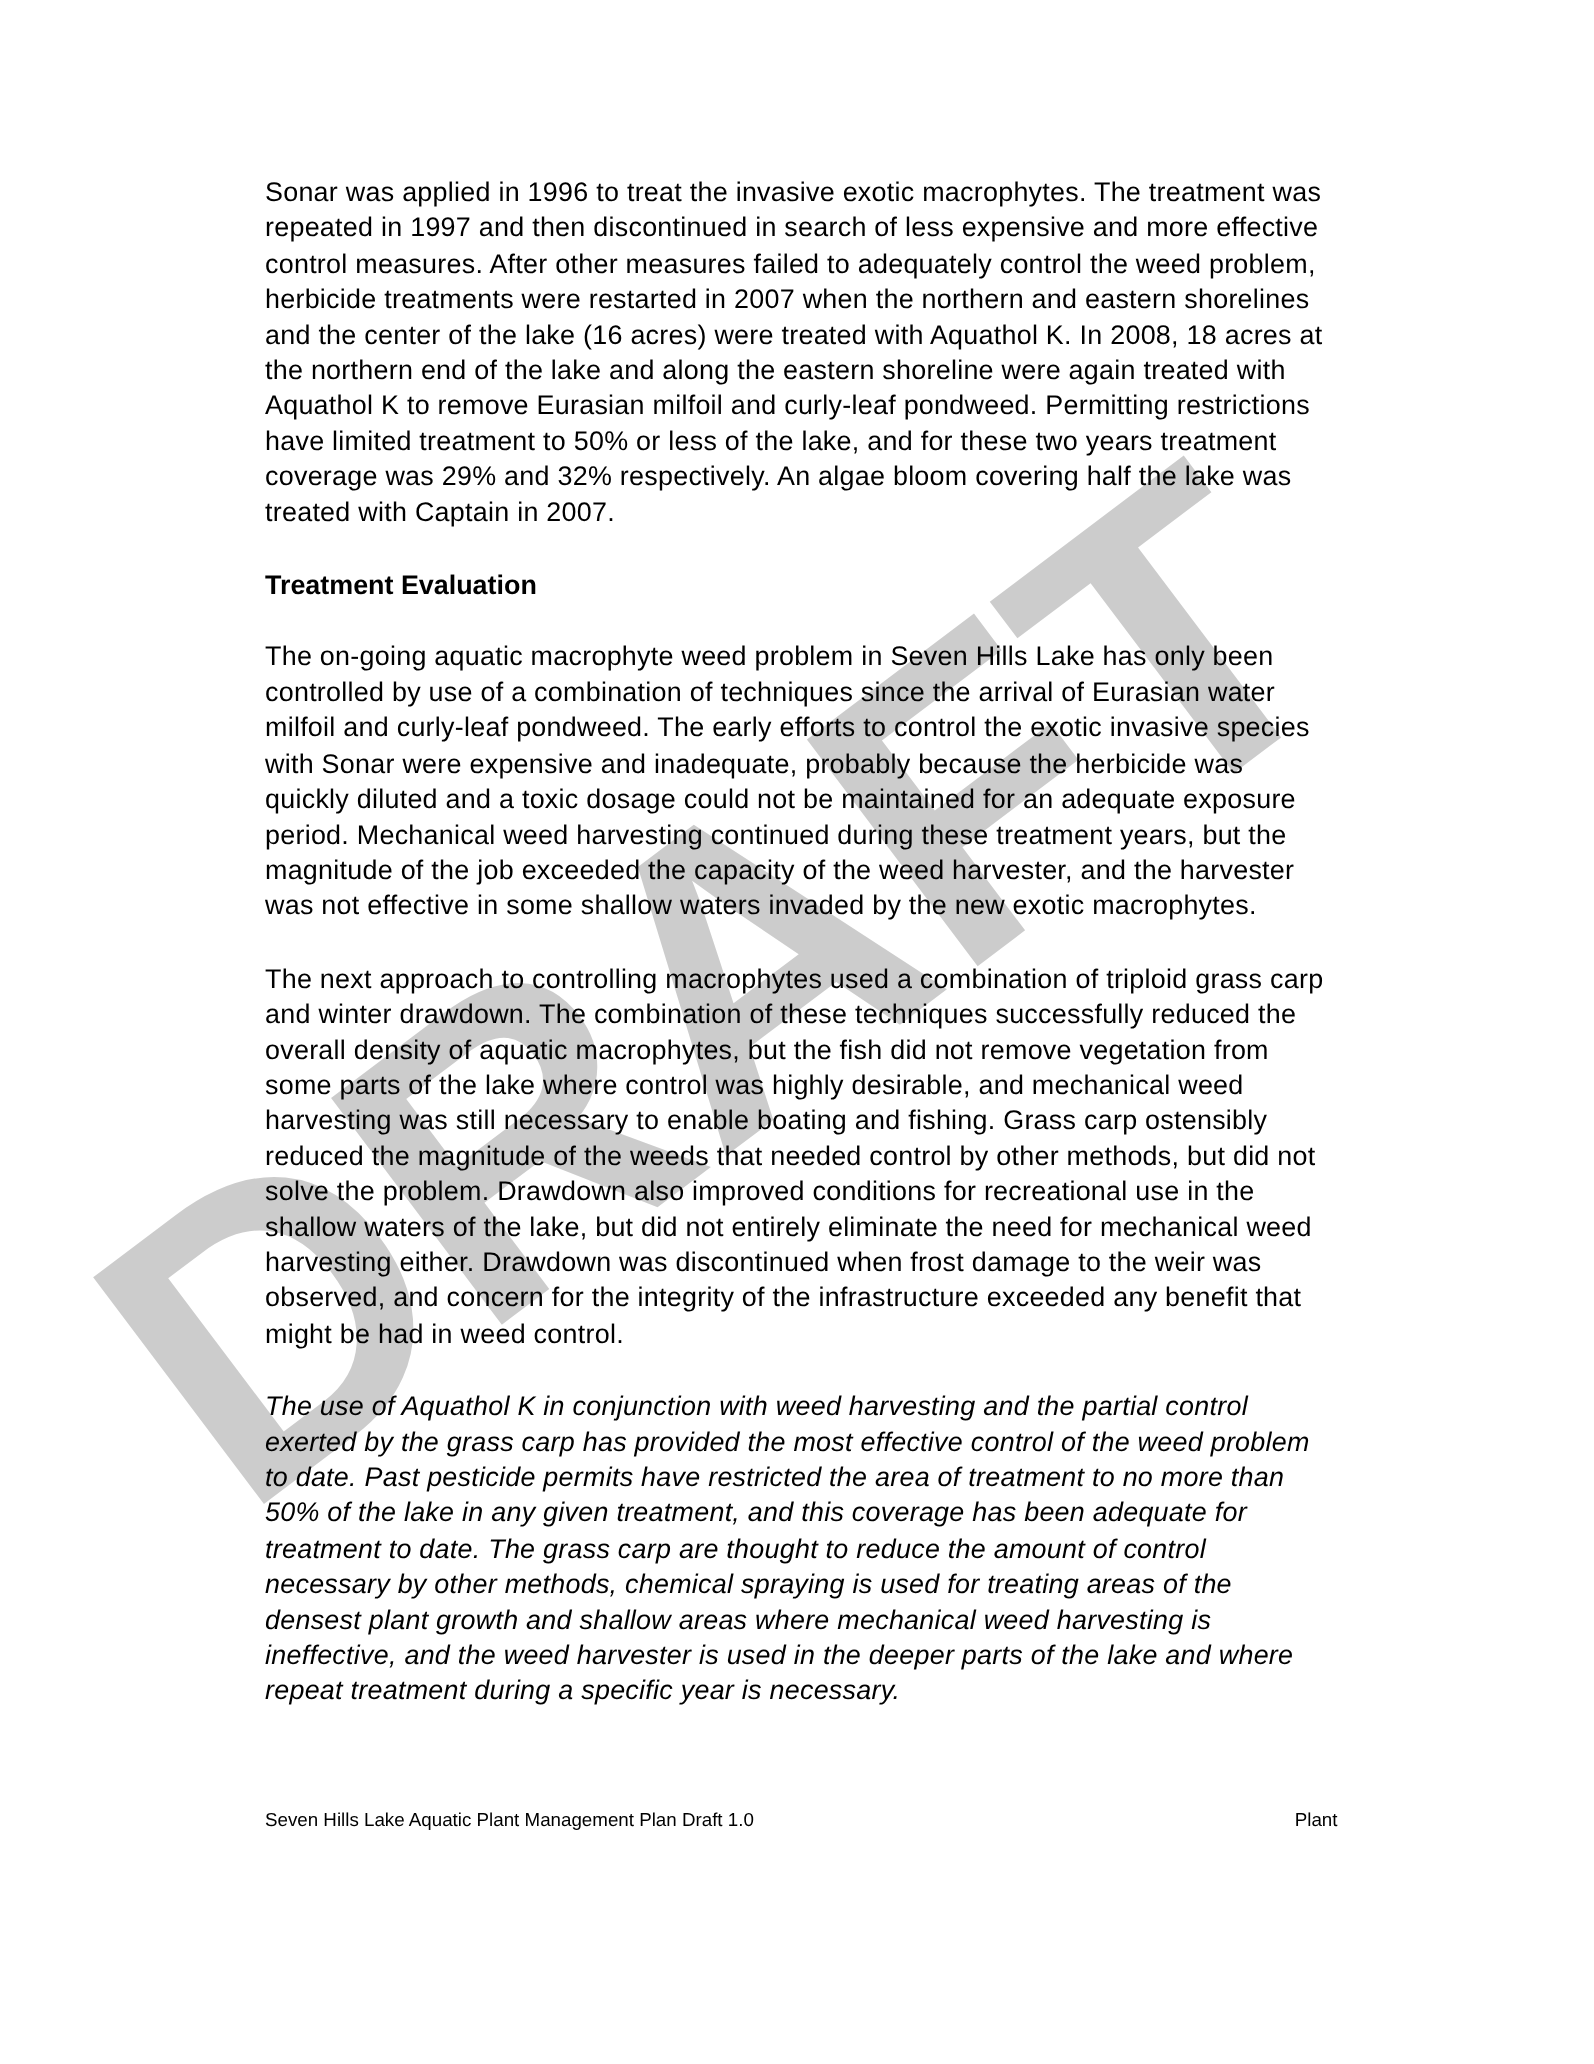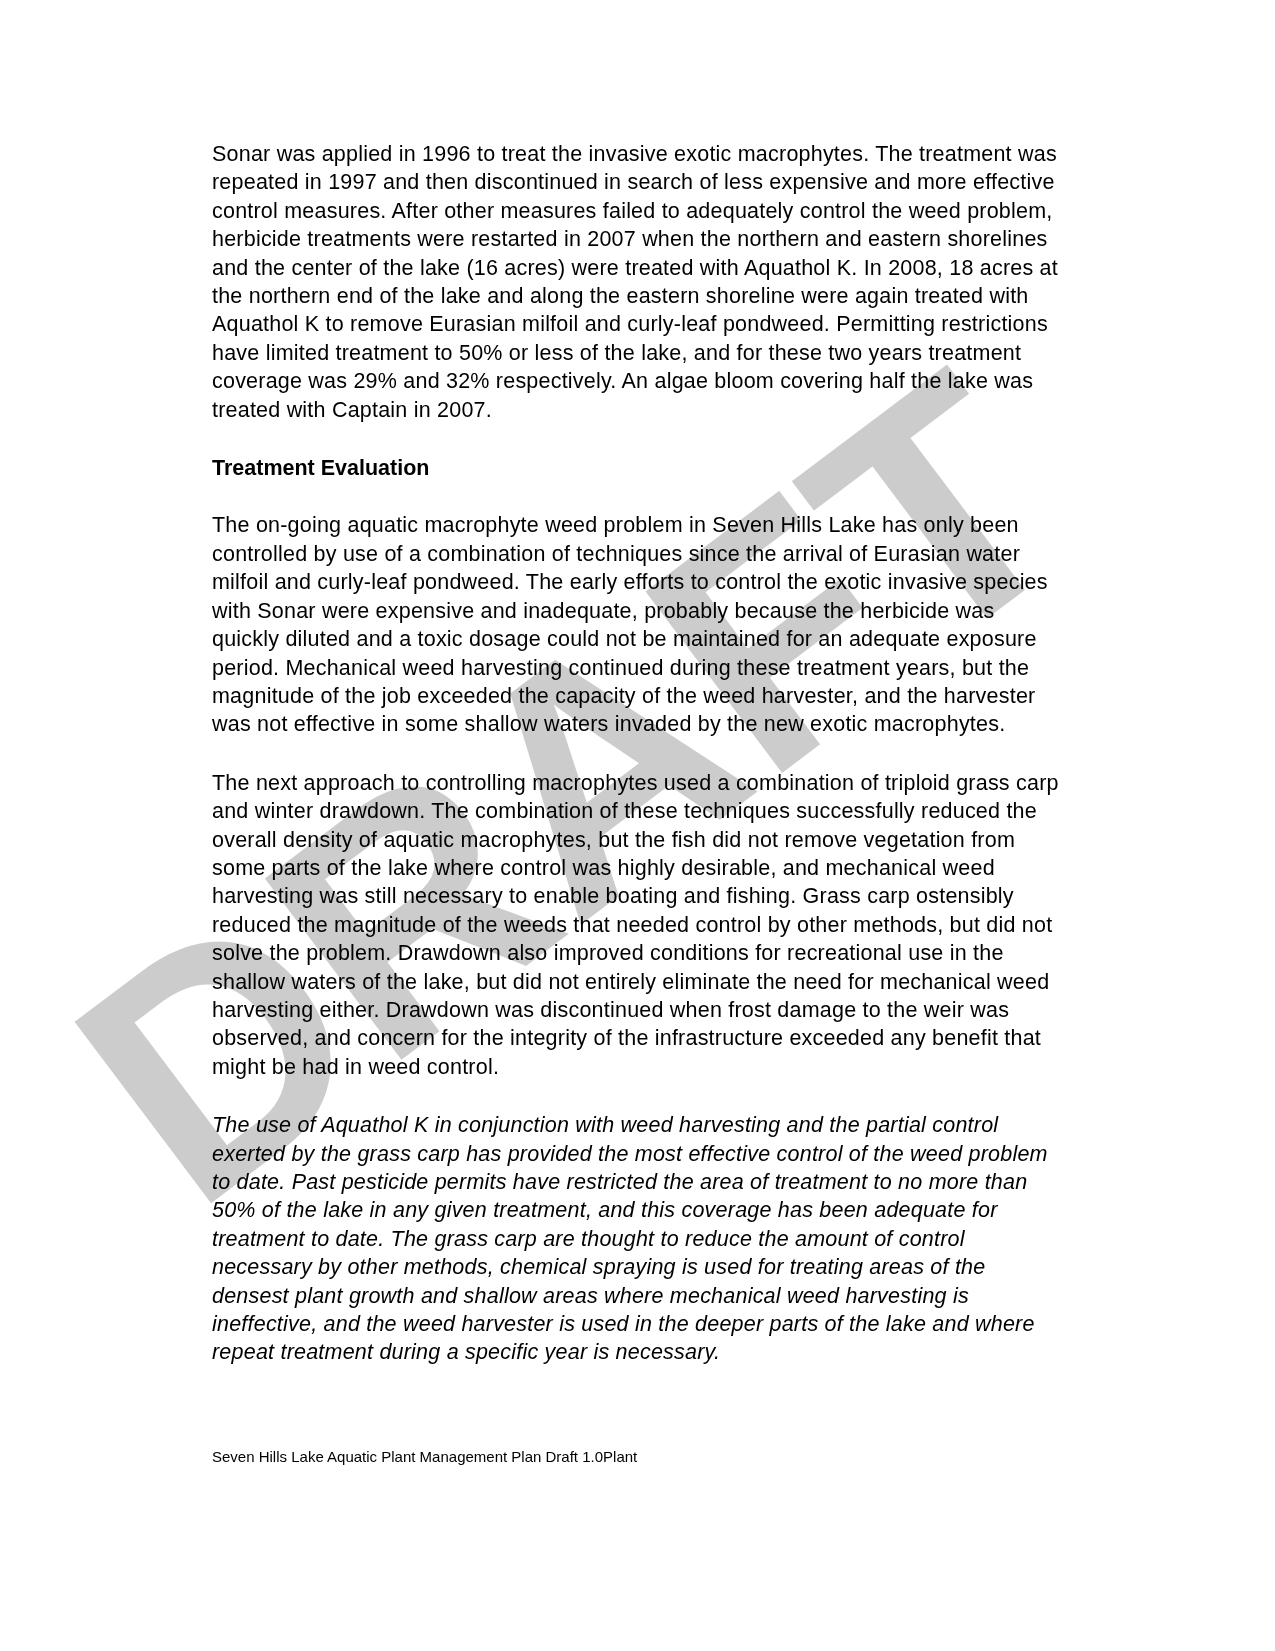--- a/index.html
+++ b/index.html
@@ -62,20 +62,21 @@
     left: 212px;
     top: 1444px;
     width: 858px;
     z-index: 3;
     font-size: 15px;
     line-height: 26px;
     color: #000000;
   }
   .footer-row {
     display: flex;
+    justify-content: space-between;
     align-items: baseline;
   }
   .footer-left {
     white-space: nowrap;
   }
   .footer-right {
     white-space: nowrap;
   }
   .footer-pagenum {
     display: block;

